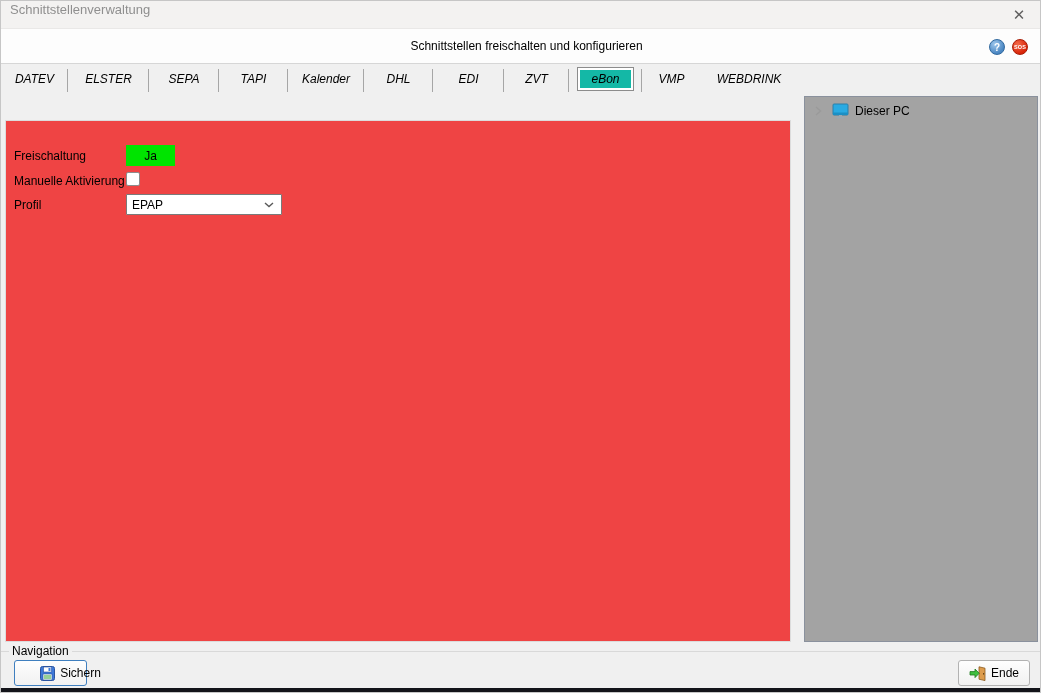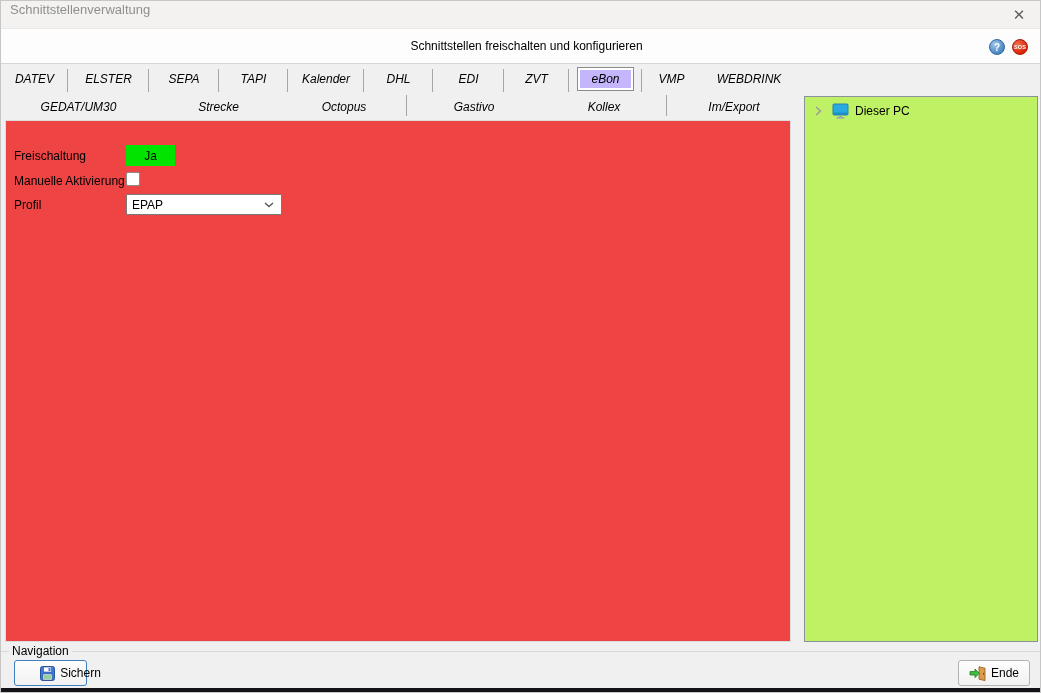--- a/index.html
+++ b/index.html
@@ -20,30 +20,30 @@
   .help-ico{right:35px;background:radial-gradient(circle at 35% 30%, #9ec7ec, #4a86c2 70%);border:1px solid #30699f;font-size:10px;}
   .sos-ico{right:12px;background:radial-gradient(circle at 35% 30%, #f36a4a, #d92408 70%);border:1px solid #a81c06;font-size:5.5px;letter-spacing:.2px;}
   
   .tabblock{position:absolute;left:0;top:63px;width:100%;height:56px;font-style:italic;}
   .tabrow{display:flex;}
   .tabrow1{width:796px;height:29px;}
   .tabrow2{width:800px;height:27px;}
   .tab{position:relative;display:flex;align-items:center;justify-content:center;font-size:12px;color:#000;cursor:pointer;}
   .tabrow1 .tab.sep::after{content:"";position:absolute;right:0;top:5px;height:23px;width:1px;background:#a6a6a6;}
   .tabrow2 .tab.sep::after{content:"";position:absolute;right:0;top:2px;height:21px;width:1px;background:#a6a6a6;}
-  .tab-box{display:inline-block;padding:4px 13px;border:1px solid #8c8c8c;background:#c4b5fd;box-shadow:inset 0 0 0 2px #ffffff;}
+  .tab-box{display:inline-block;padding:4px 13px;border:1px solid #8c8c8c;background:#14b8a6;box-shadow:inset 0 0 0 2px #ffffff;}
   
   .formpanel{position:absolute;left:4px;top:119px;width:786px;height:522px;border:1px solid #dcdcdc;background:#ef4444;}
   .field-label{position:absolute;left:8px;font-size:12px;color:#000;}
   .badge{position:absolute;left:120px;top:24px;width:49px;height:21px;background:#00e400;display:flex;align-items:center;justify-content:center;font-size:12px;cursor:pointer;}
   .checkbox{position:absolute;left:120px;top:51px;width:14px;height:14px;background:#fff;border:1px solid #8c8c8c;border-radius:2px;cursor:pointer;}
   .selectbox{position:absolute;left:120px;top:73px;width:156px;height:21px;background:#fff;border:1px solid #7a7a7a;border-radius:1px;display:flex;align-items:center;cursor:pointer;}
   .selectbox .sel-val{font-size:12px;padding-left:5px;flex:1;}
   .selectbox .sel-arrow{padding-right:7px;display:flex;align-items:center;}
-  .treepanel{position:absolute;left:803px;top:95px;width:234px;height:546px;background:#bef264;border:1px solid #8a919d;}
+  .treepanel{position:absolute;left:803px;top:95px;width:234px;height:546px;background:#a3a3a3;border:1px solid #8a919d;}
   .treerow{position:absolute;left:0;top:5px;width:100%;height:18px;display:flex;align-items:center;cursor:pointer;}
   .tree-chevron{margin-left:9px;display:flex;align-items:center;}
   .tree-ico{margin-left:10px;display:flex;align-items:center;}
   .tree-label{margin-left:6px;font-size:12px;}
   
   .footer-line{position:absolute;left:0;top:650px;width:100%;border-top:1px solid #d9d9d9;}
   .nav-label{position:absolute;left:8px;top:643px;font-size:12px;background:#f0f0f0;padding:0 3px;z-index:2;}
   .btn{position:absolute;top:659px;height:26px;display:flex;align-items:center;justify-content:center;gap:5px;font-size:12px;border-radius:3px;background:linear-gradient(#fefefe,#f1f1f1);cursor:pointer;}
   .btn-save{left:13px;width:73px;border:1px solid #3f7fbf;padding-left:40px;}
   .btn-end{left:957px;width:72px;border:1px solid #b2b2b2;}
@@ -77,28 +77,20 @@
       <div class="tab sep" style="width:69px">TAPI</div>
       <div class="tab sep" style="width:76px">Kalender</div>
       <div class="tab sep" style="width:69px">DHL</div>
       <div class="tab sep" style="width:71px">EDI</div>
       <div class="tab sep" style="width:65px">ZVT</div>
       <div class="tab sep" style="width:73px">
         <span class="tab-box">eBon</span>
       </div>
       <div class="tab" style="width:59px">VMP</div>
       <div class="tab" style="width:96px">WEBDRINK</div>
-    </div>
-    <div class="tabrow tabrow2">
-      <div class="tab" style="width:155px">GEDAT/UM30</div>
-      <div class="tab" style="width:125px">Strecke</div>
-      <div class="tab sep" style="width:126px">Octopus</div>
-      <div class="tab" style="width:134px">Gastivo</div>
-      <div class="tab sep" style="width:126px">Kollex</div>
-      <div class="tab" style="width:134px">Im/Export</div>
     </div>
   </div>
 
   <div class="formpanel">
     <span class="field-label" style="top:28px">Freischaltung</span>
     <div class="badge">Ja</div>
 
     <span class="field-label" style="top:53px">Manuelle Aktivierung</span>
     <div class="checkbox"></div>
 

